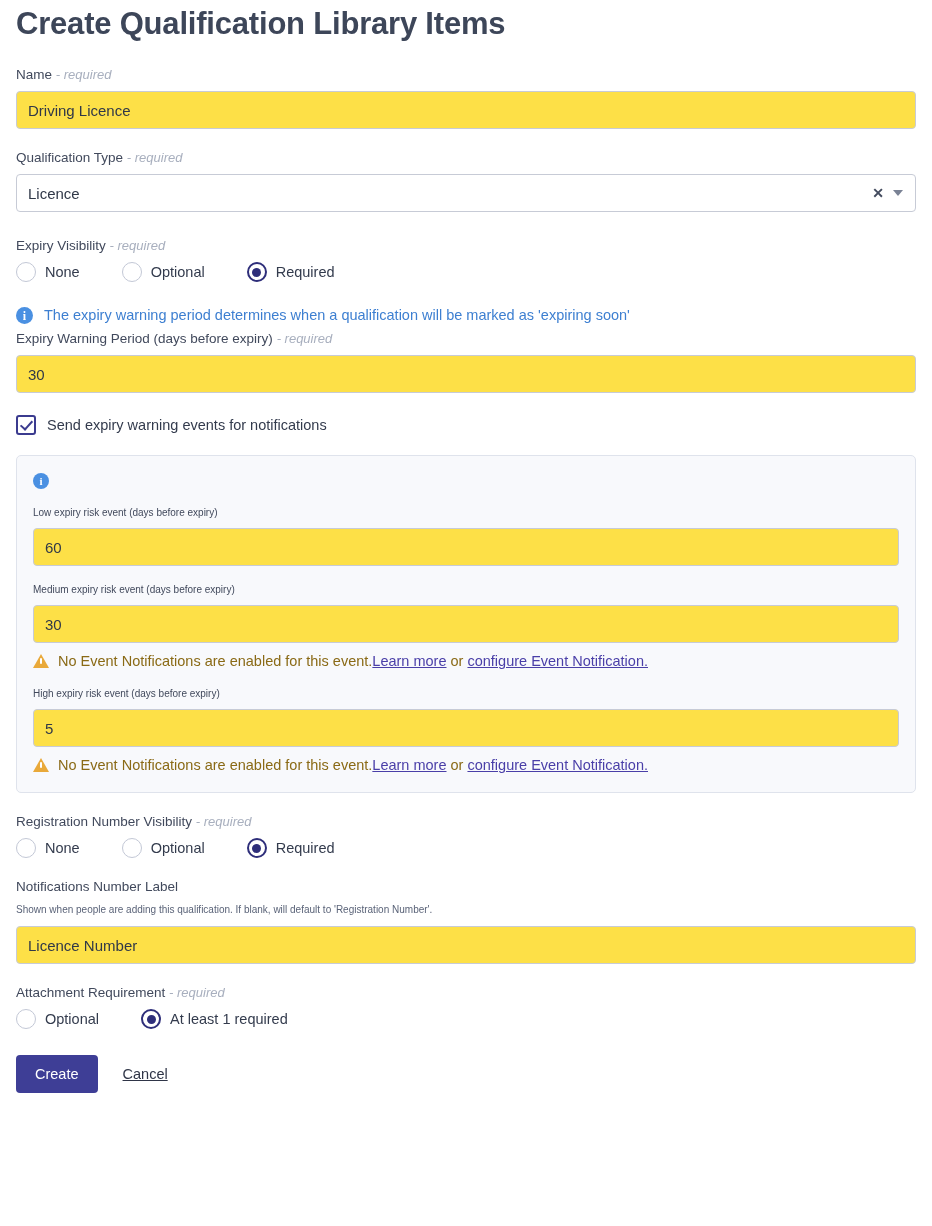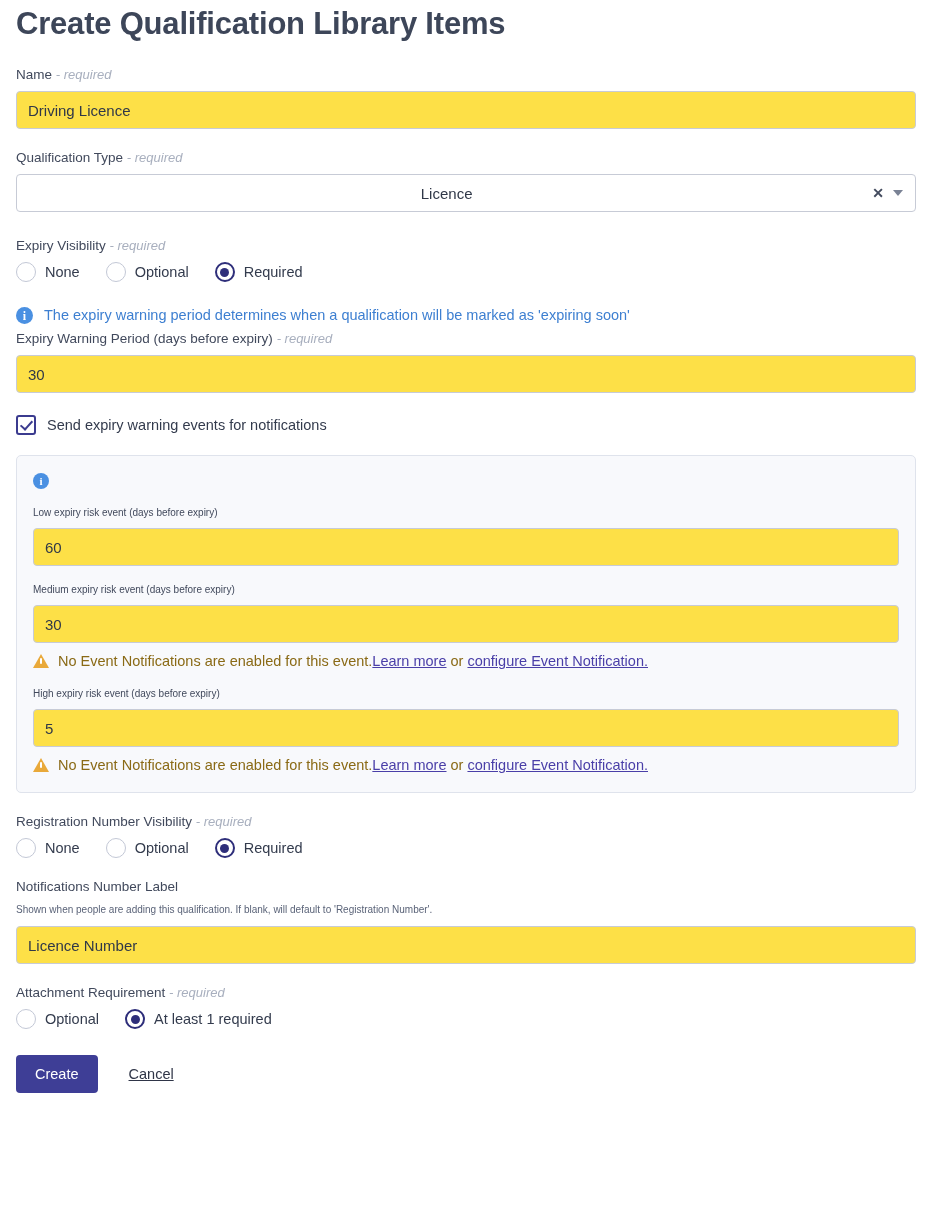--- a/index.html
+++ b/index.html
@@ -69,21 +69,20 @@
     outline: none;
     display: flex;
     align-items: center;
   }
   .input::placeholder { color: #9aa2b1; }
 
   .select-wrap {
     position: relative;
     width: 100%;
     height: 43px;
-    text-align: center;
   }
   .select-box {
     width: 100%;
     height: 38px;
     border: 1px solid #c7cbd6;
     border-radius: 4px;
     background: #ffffff;
     display: flex;
     align-items: center;
     padding: 0 11px;
@@ -106,21 +105,21 @@
     border-top: 6px solid #7a8295;
     margin-left: 2px;
     margin-right: 1px;
     cursor: pointer;
   }
 
   
   .radio-row {
     display: flex;
     align-items: center;
-    gap: 0;
+    gap: 16px;
     margin-top: 2px;
   }
   .radio-opt {
     display: flex;
     align-items: center;
     cursor: pointer;
     margin-right: 26px;
   }
   .radio-dot {
     width: 20px; height: 20px;
@@ -256,21 +255,20 @@
     text-decoration: underline;
     cursor: pointer;
   }
 
   
   .actions {
     display: flex;
     align-items: center;
     margin-top: 26px;
     padding-bottom: 20px;
-    gap: 6px;
   }
   .btn-primary {
     background: #3e3e96;
     color: #ffffff;
     border: none;
     border-radius: 4px;
     font-family: "Liberation Sans", sans-serif;
     font-size: 14.5px;
     height: 38px;
     padding: 0 19px;

